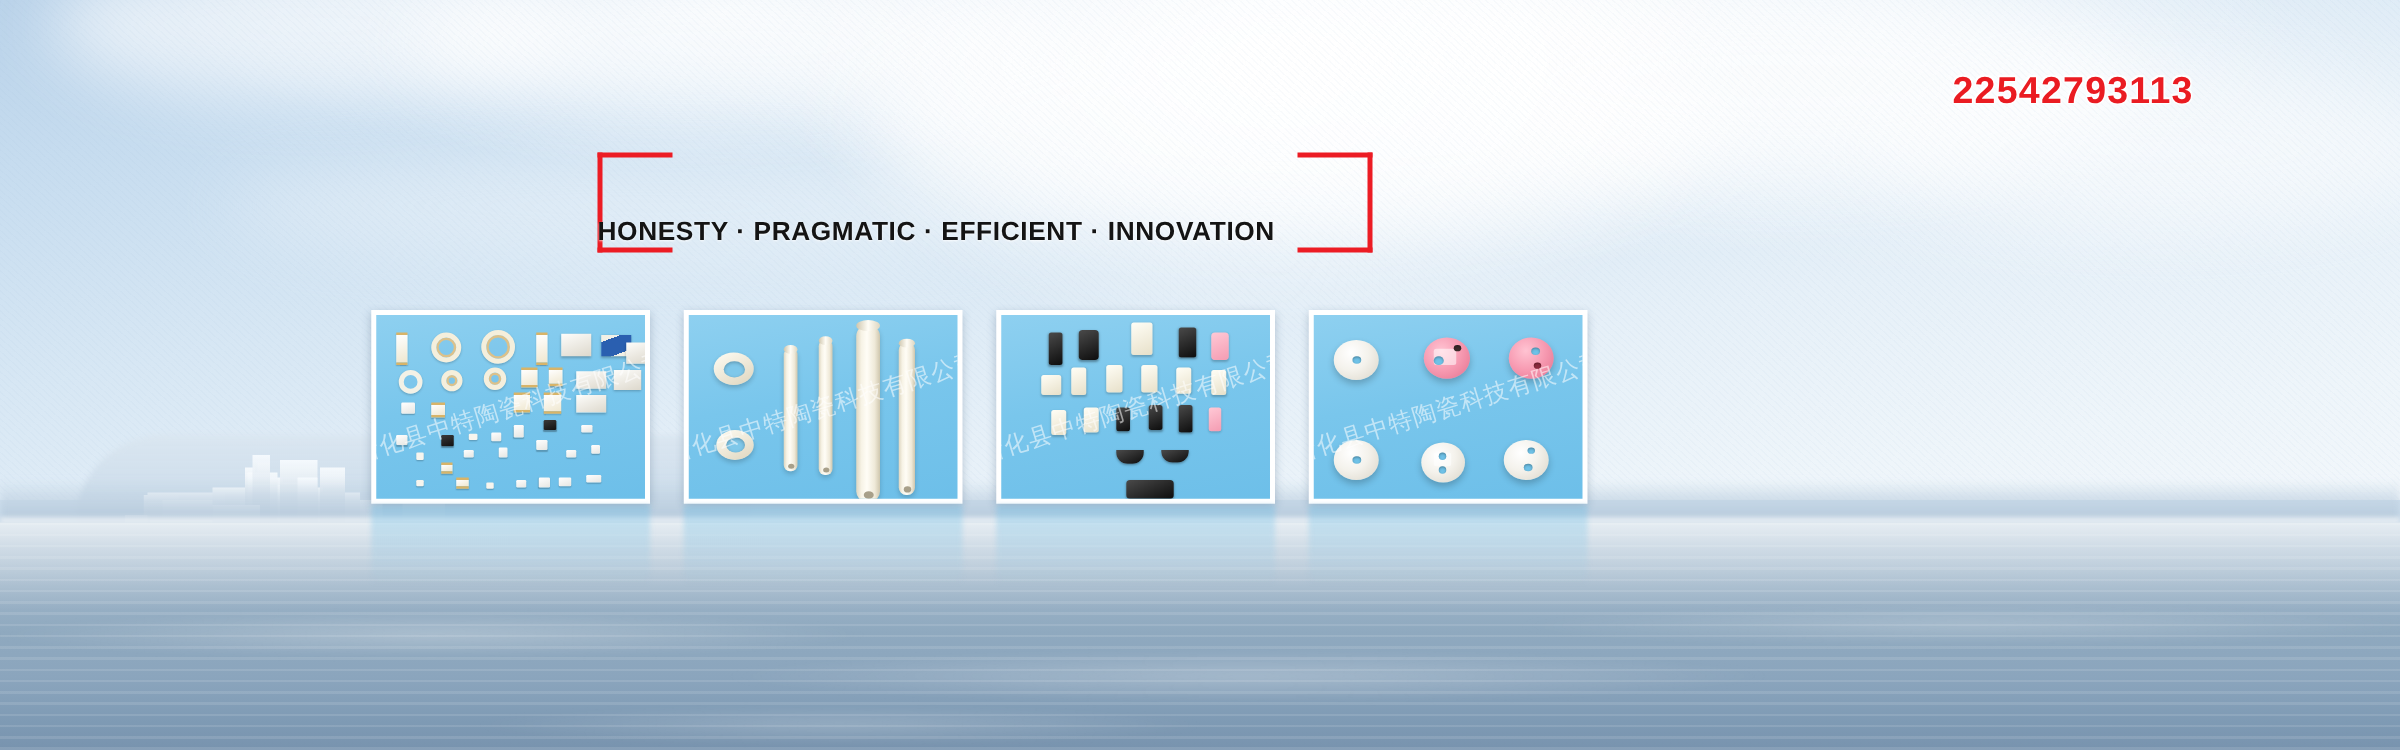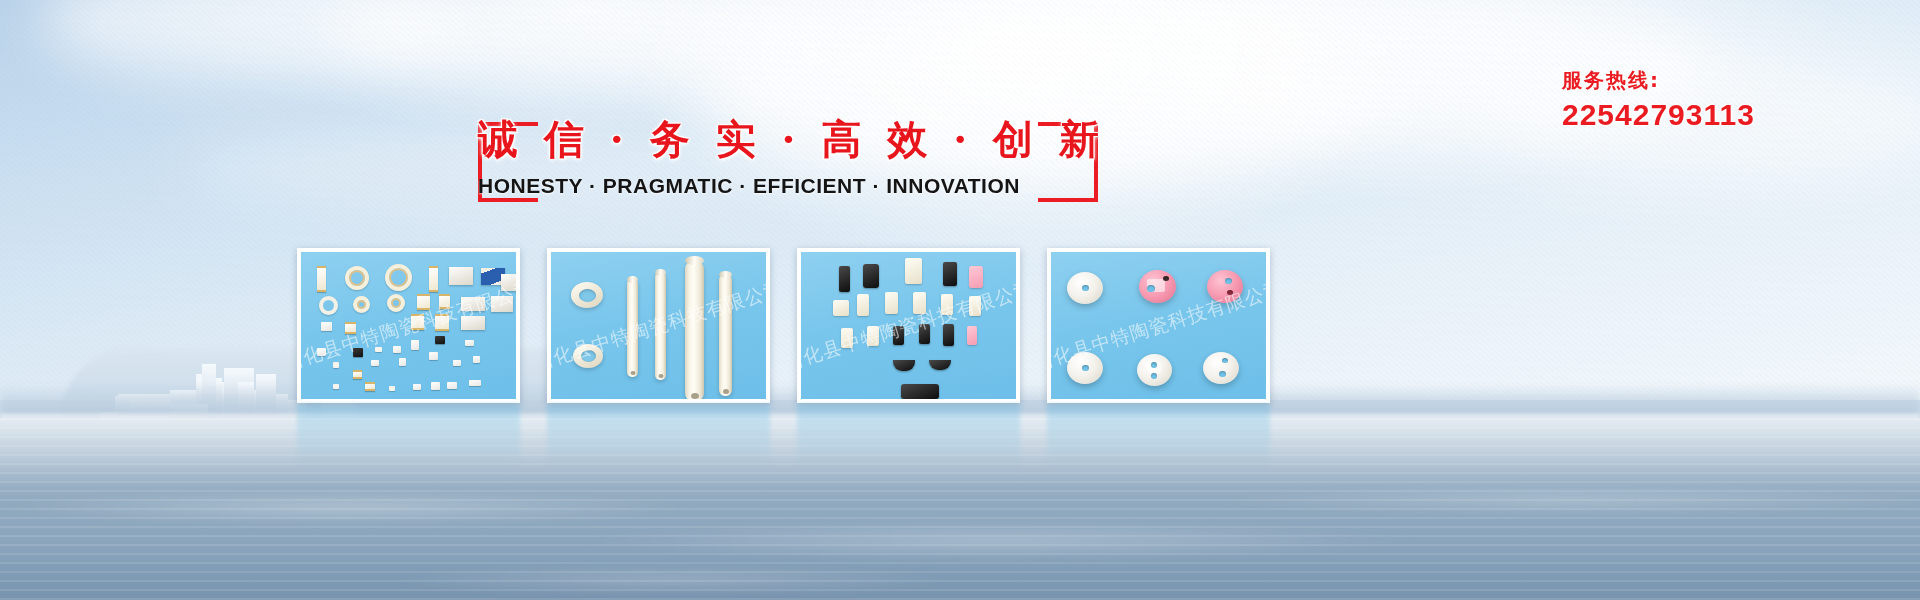--- a/index.html
+++ b/index.html
@@ -266,26 +266,24 @@
     <div class="water-lines"></div>
   </div>
 
   <div class="slogan">
     <div class="brk brk-l-h"></div>
     <div class="brk brk-l-v"></div>
     <div class="brk brk-r-h"></div>
     <div class="brk brk-r-v"></div>
     <div class="brk brk-l-b"></div>
     <div class="brk brk-r-b"></div>
-    <div class="slogan-cn">诚 信 · 务 实 · 高 效 · 创 新</div>
     <div class="slogan-en">HONESTY · PRAGMATIC · EFFICIENT · INNOVATION</div>
   </div>
 
   <div class="contact">
-    <div class="contact-label">服务热线:</div>
     <div class="contact-phone">22542793113</div>
   </div>
 
   <div class="panels">
 
     <div class="panel">
       <div class="panel-inner">
         <div class="part chip-gold" style="left:16px;  top:14px; width:9px;  height:26px;"></div>
         <div class="part ring-gold" style="left:44px;  top:14px; width:24px; height:24px;"></div>
         <div class="part ring-gold" style="left:84px;  top:12px; width:27px; height:27px;"></div>

